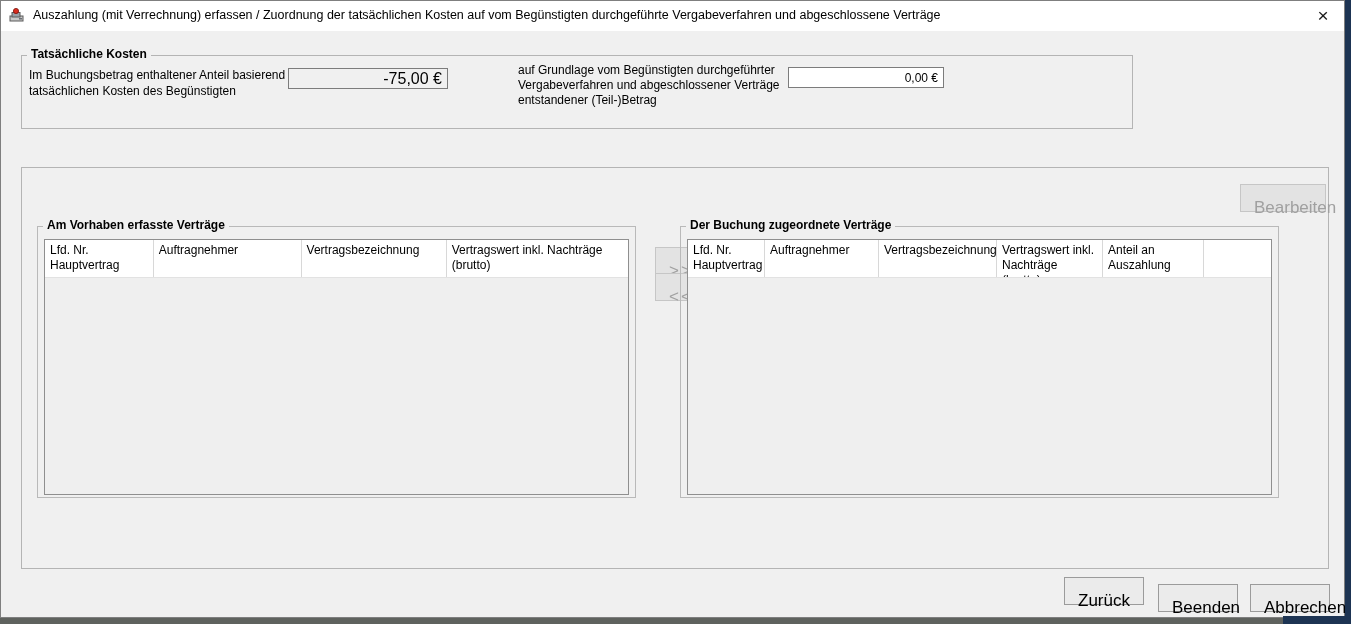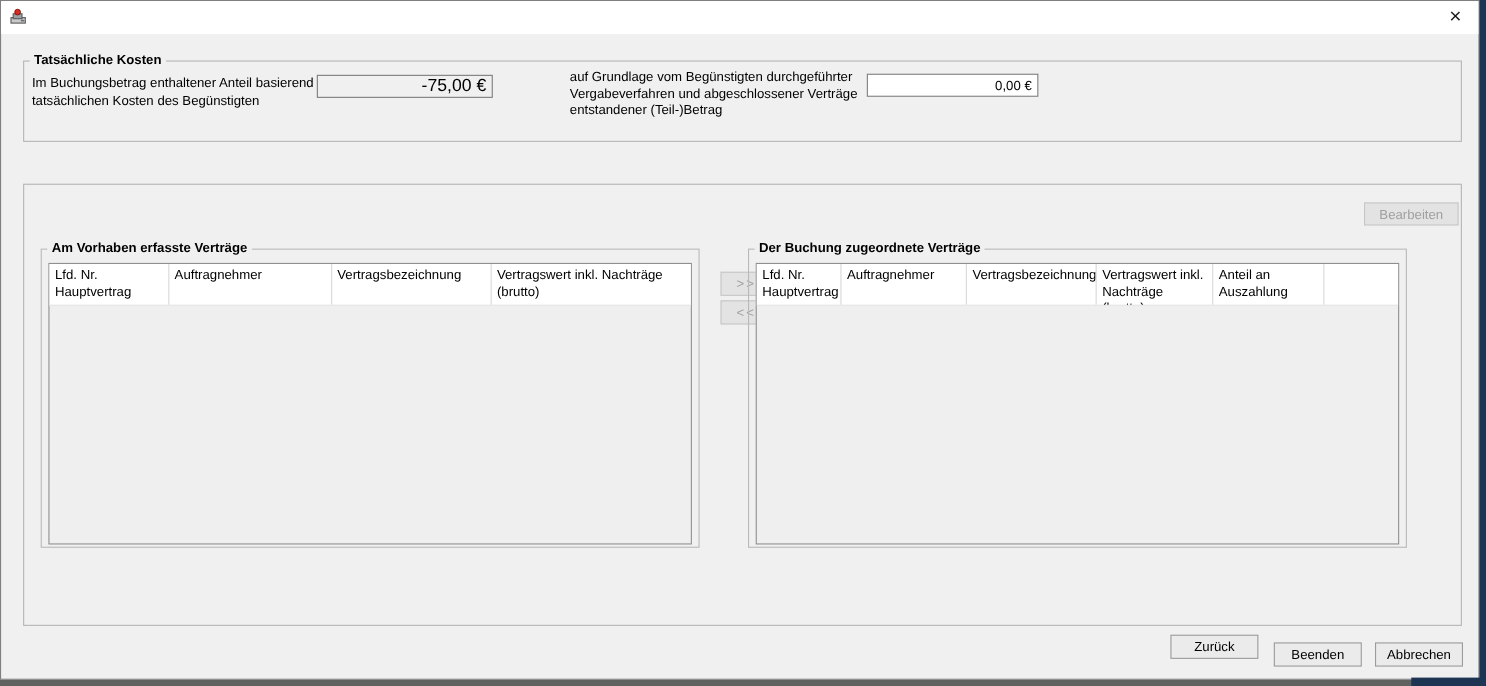--- a/index.html
+++ b/index.html
@@ -22,42 +22,42 @@
     text-align:center; line-height:26px; font-size:19px; font-weight:300; color:#1a1a1a; cursor:default;
   }
 
   .groupbox { position:absolute; border:1px solid #b4b4b4; }
   .gb-legend {
     position:absolute; top:-9px; left:5px; background:#f0f0f0;
     padding:0 4px; font-weight:bold; white-space:nowrap; font-size:12px;
   }
 
   
-  #gb-costs { left:20px; top:54px; width:1308px; height:74px; }
+  #gb-costs { left:20px; top:54px; width:1112px; height:74px; }
   .lbl { position:absolute; line-height:16px; }
   #lbl-included { left:7px; top:11px; width:278px; }
   #fld-included {
     position:absolute; left:266px; top:12px; width:160px; height:21px;
     background:#f0f0f0; border:1px solid #7c7c7c; text-align:right;
     padding:0 5px; font-family:"Liberation Sans",sans-serif; font-size:16px; color:#000;
   }
   #lbl-partial { left:496px; top:7px; width:282px; line-height:15px; }
   #lbl-partial .line1 { display:block; }
   #fld-partial {
     position:absolute; left:766px; top:11px; width:156px; height:21px;
     background:#ffffff; border:1px solid #7c7c7c; text-align:right;
     padding:0 5px; font-family:"Liberation Sans",sans-serif; font-size:12px; color:#000;
   }
 
   
   #gb-assign { left:20px; top:166px; width:1308px; height:402px; }
   .btn {
     position:absolute; background:#ebebeb; border:1px solid #9b9b9b;
-    font-family:"Liberation Sans",sans-serif; font-size:12px; color:#000;
-    text-align:center; padding:0;
+    font-family:"Liberation Sans",sans-serif; font-size:17px; color:#000;
+    text-align:center; padding:13px;
   }
   .btn:disabled, .btn.disabled {
     background:#e3e3e3; border-color:#c6c6c6; color:#a0a0a0;
   }
   #btn-edit { left:1218px; top:16px; width:86px; height:21px; }
 
   .inner-gb { position:absolute; top:58px; width:599px; height:272px; border:1px solid #b9b9b9; }
   #gb-left  { left:15px; }
   #gb-right { left:658px; }
 
@@ -102,20 +102,21 @@
 
   <div class="titlebar">
     <span class="app-icon">
       <svg width="16" height="16" viewBox="0 0 16 16">
         <rect x="1" y="9" width="13" height="5" fill="#c9c9c9" stroke="#5a5a5a" stroke-width="1"></rect>
         <rect x="3" y="5.5" width="8" height="4.5" fill="#9aa0a8" stroke="#5a5a5a" stroke-width="1"></rect>
         <circle cx="7" cy="4" r="2.6" fill="#d92b1f" stroke="#7a1008" stroke-width="0.8"></circle>
         <rect x="10" y="11" width="3" height="1.5" fill="#6b6f75"></rect>
       </svg>
     </span>
+    <span class="win-title">Auszahlung (mit Verrechnung) erfassen / Zuordnung der tatsächlichen Kosten auf vom Begünstigten durchgeführte Vergabeverfahren und abgeschlossene Verträge</span>
     <span class="close-btn">×</span>
   </div>
 
   <div class="groupbox" id="gb-costs">
     <span class="gb-legend">Tatsächliche Kosten</span>
     <div class="lbl" id="lbl-included">Im Buchungsbetrag enthaltener Anteil basierend auf tatsächlichen Kosten des Begünstigten</div>
     <input id="fld-included" readonly="" value="-75,00 €" style="">
     <div class="lbl" id="lbl-partial">
       <span>auf Grundlage vom Begünstigten durchgeführter Vergabeverfahren und abgeschlossener Verträge entstandener (Teil-)Betrag</span>
     </div>

